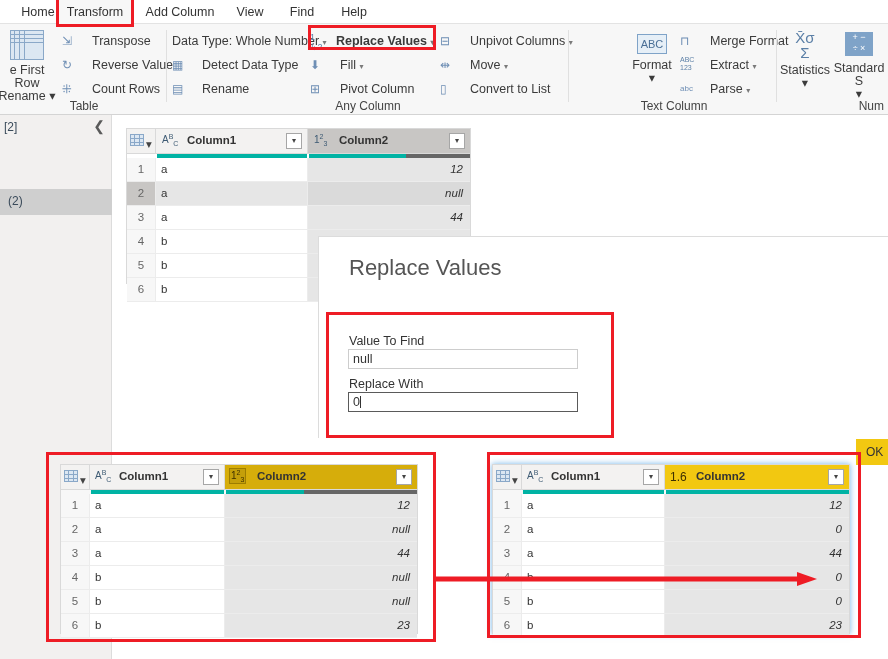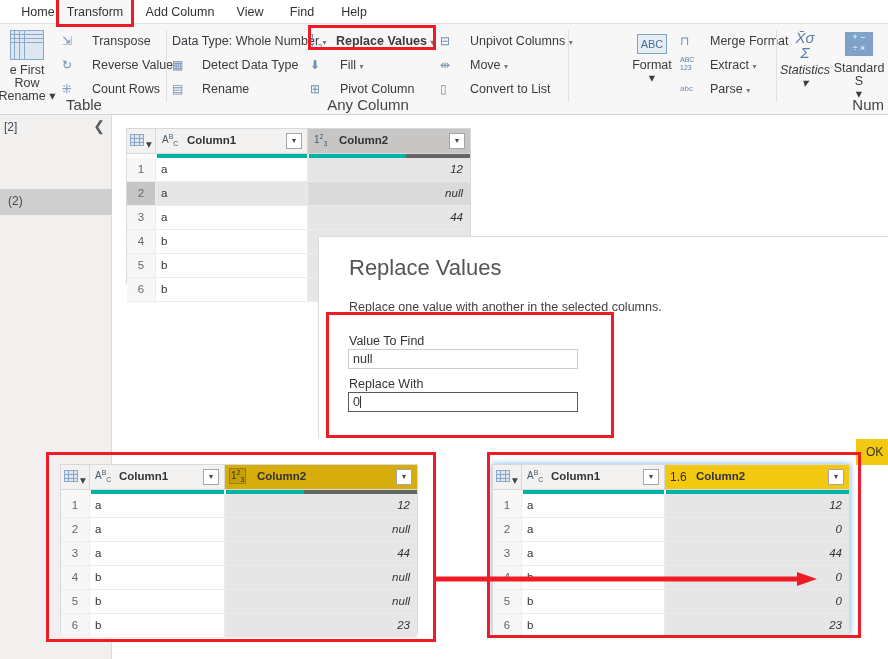--- a/index.html
+++ b/index.html
@@ -15,21 +15,21 @@
   }
 
   
   #ribbon { position:absolute; left:0; top:0; width:888px; height:115px; background:#f7f7f7; }
   #tabbar { position:absolute; left:0; top:0; width:888px; height:24px; background:#ffffff; border-bottom:1px solid #e3e3e3; }
   .tab { position:absolute; top:0; height:24px; line-height:24px; font-size:12.5px; color:#333; text-align:center; cursor:default; }
   .tab.active { background:#f7f7f7; }
 
   #ribbonbody { position:absolute; left:0; top:24px; width:888px; height:91px; background:#f7f7f7; border-bottom:1px solid #d4d4d4; }
   .grp { position:absolute; top:0; height:91px; }
-  .grplabel { position:absolute; bottom:2px; width:100%; text-align:center; font-size:15px; color:#444; }
+  .grplabel { position:absolute; bottom:2px; width:100%; text-align:center; font-size:12px; color:#444; }
   .sep { position:absolute; top:6px; width:1px; height:72px; background:#e0e0e0; }
 
   .ritem { position:absolute; height:22px; line-height:22px; font-size:12.5px; color:#3b3b3b; white-space:nowrap; cursor:default; }
   .ritem .lbl { position:absolute; left:30px; top:0; }
   .ritem .caret { color:#7a7a7a; font-size:8px; }
   .ricon { position:absolute; left:0; top:2px; width:18px; height:18px; }
 
   .bigbtn { position:absolute; width:58px; text-align:center; font-size:12.5px; color:#3b3b3b; cursor:default; }
   .bigbtn .bicon { margin:0 auto; }
   .bigbtn .blbl { display:block; line-height:13px; }
@@ -174,25 +174,26 @@
         <span class="lbl">Merge Format</span>
       </div>
       <div class="ritem" style="left:110px;top:30px;">
         <span class="ricon" style="font-size:7px;color:#5b7fa6;line-height:8px;">ABC<br>123</span>
         <span class="lbl"><span>Extract</span> <span class="caret">▾</span></span>
       </div>
       <div class="ritem" style="left:110px;top:54px;">
         <span class="ricon tinyicon" style="font-size:8px;">abc</span>
         <span class="lbl"><span>Parse</span> <span class="caret">▾</span></span>
       </div>
+      <div class="grplabel">Text Column</div>
     </div>
     <div class="sep" style="left:776px;"></div>
 
     <div class="grp" style="left:778px;width:110px;">
-      <div class="bigbtn" style="left:-2px;top:6px;width:58px;font-style:italic;">
+      <div class="bigbtn" style="left:-2px;top:6px;width:58px;">
         <div class="bicon" style="color:#5b7fa6;font-size:15px;line-height:15px;margin-bottom:4px;">X̄σ<br>Σ</div>
         <span class="blbl">Statistics</span>
         <span class="blbl caret">▾</span>
       </div>
       <div class="bigbtn" style="left:52px;top:6px;width:58px;">
         <div class="bicon" style="width:28px;height:24px;margin:2px auto 6px;color:#fff;font-size:9px;line-height:11px;background:#7fa3c8;">+ −<br>÷ ×</div>
         <span class="blbl"><span>Standard</span> <span>S</span></span>
         <span class="blbl caret">▾</span>
       </div>
       <div class="grplabel" style="text-align:right;padding-right:4px;">Num</div>
@@ -263,21 +264,20 @@
       <div class="prow">
         <div class="rnum" style="width: 29px; border-right: 1px solid rgb(236, 236, 236); background: rgb(247, 247, 247);">6</div>
         <div class="c1" style="left: 29px; width: 152px; border-right: 1px solid rgb(236, 236, 236); background: rgb(255, 255, 255);">b</div>
         <div class="c2" style="left: 181px; width: 162px; background: rgb(230, 230, 230);"></div>
       </div>
     </div>
 </div>
 
 <div id="dialog">
   <div id="dlg-title">Replace Values</div>
-  <div id="dlg-sub">Replace one value with another in the selected columns.</div>
   <div id="dlg-l1">Value To Find</div>
   <div id="dlg-i1">null</div>
   <div id="dlg-l2">Replace With</div>
   <div id="dlg-i2"><span>0</span><span class="caretbar"></span></div>
 </div>
 <div class="redbox" style="left:326px;top:312px;width:288px;height:126px;"></div>
 
 <div id="okbtn">OK</div>
 
 <div class="pqtable" id="table-before" style="left:60px;top:464px;width:358px;height:170px;background:#f7f7f7;">

